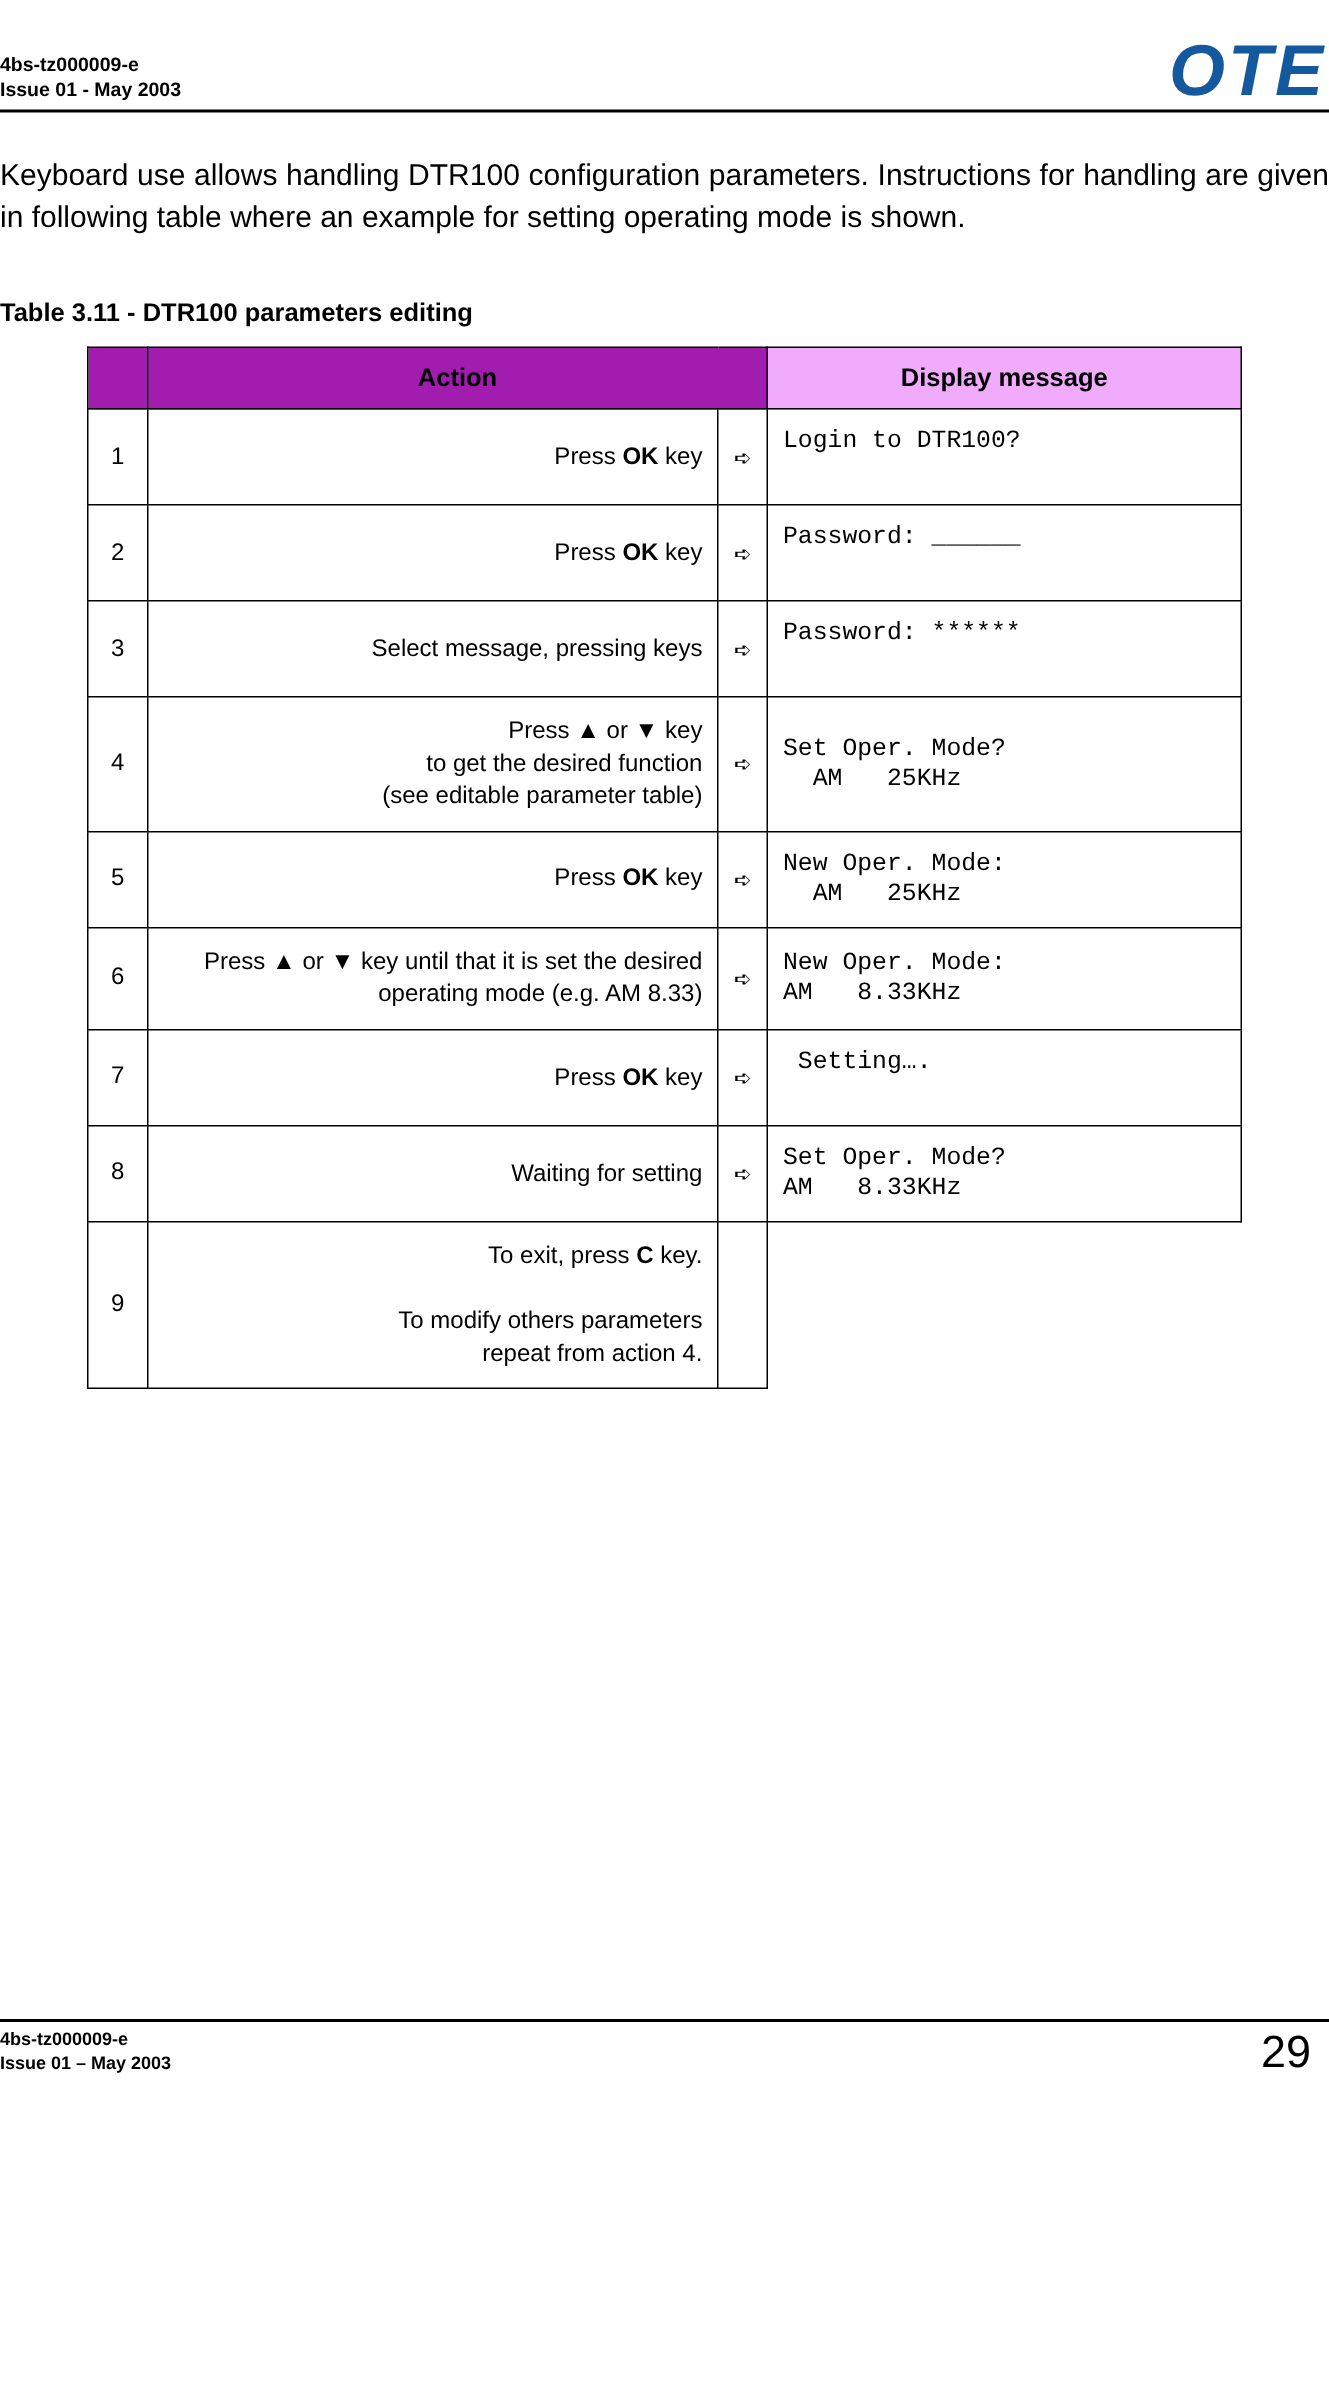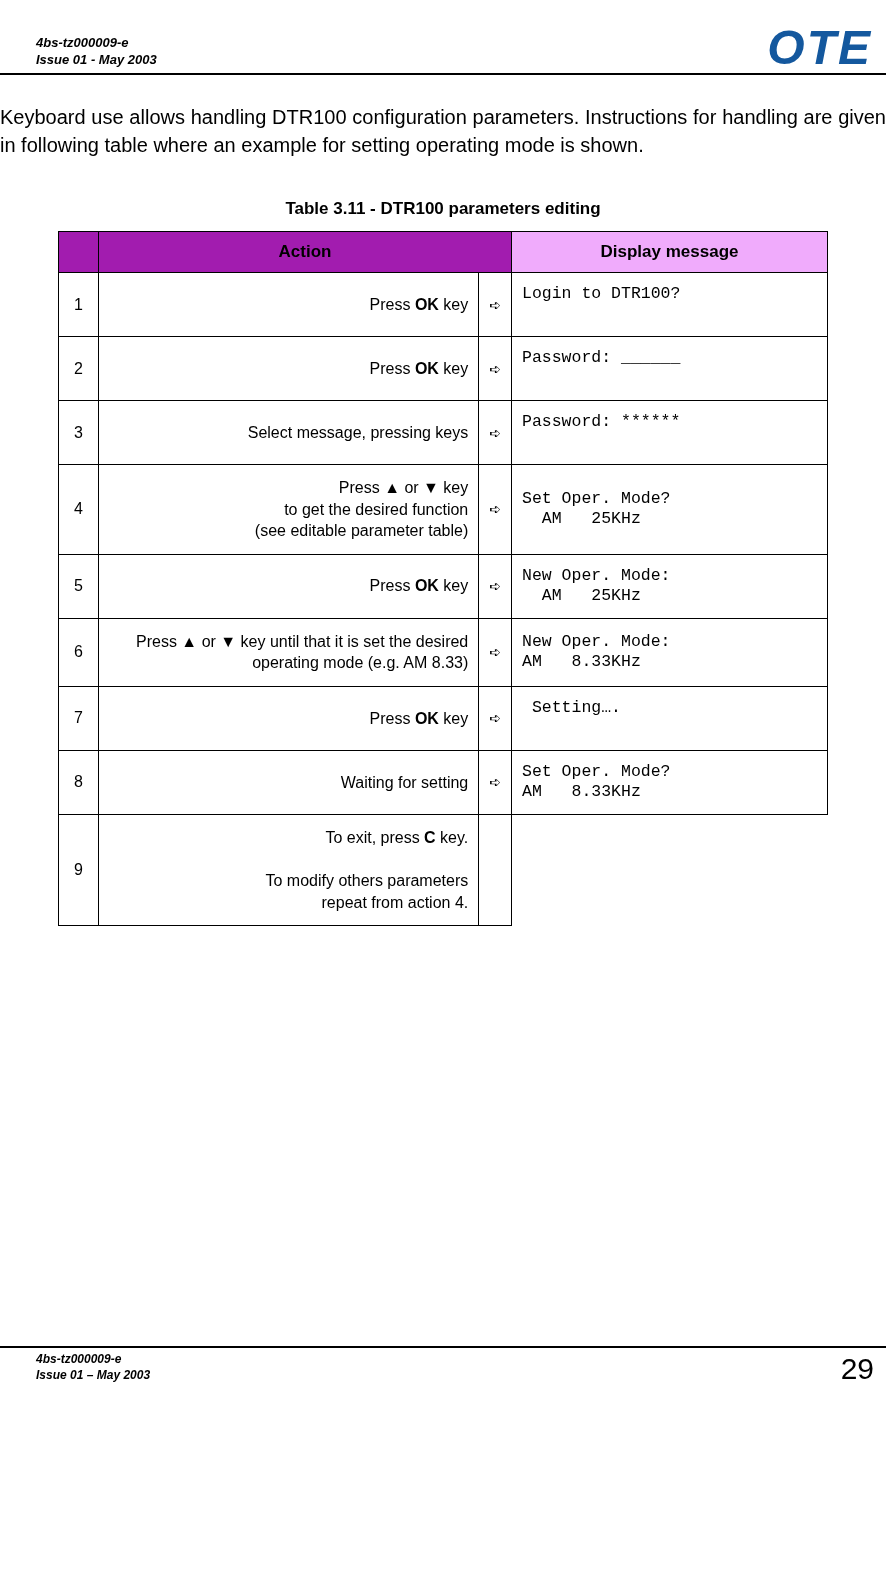--- a/index.html
+++ b/index.html
@@ -13,44 +13,41 @@
     }
     .header {
       display: flex;
       justify-content: space-between;
       align-items: flex-end;
       border-bottom: 2px solid #000;
       padding-bottom: 4px;
       margin-bottom: 28px;
     }
     .doc-info {
-      font-style: italic;
       font-weight: bold;
       font-size: 13px;
       line-height: 1.3;
-      padding-left: 36px;
     }
     .logo {
       font-family: Arial, sans-serif;
       font-weight: 900;
       font-size: 48px;
       letter-spacing: 2px;
       color: #14589e;
       font-style: italic;
-      padding-right: 14px;
+      padding-right: 2px;
       margin-bottom: -6px;
     }
     .intro {
       font-size: 20px;
       line-height: 1.4;
       margin-bottom: 40px;
       text-align: justify;
     }
     .table-title {
-      text-align: center;
       font-weight: bold;
       font-size: 17px;
       margin-bottom: 12px;
     }
     .tbl-wrap {
       display: flex;
       justify-content: center;
     }
     table {
       border-collapse: collapse;

